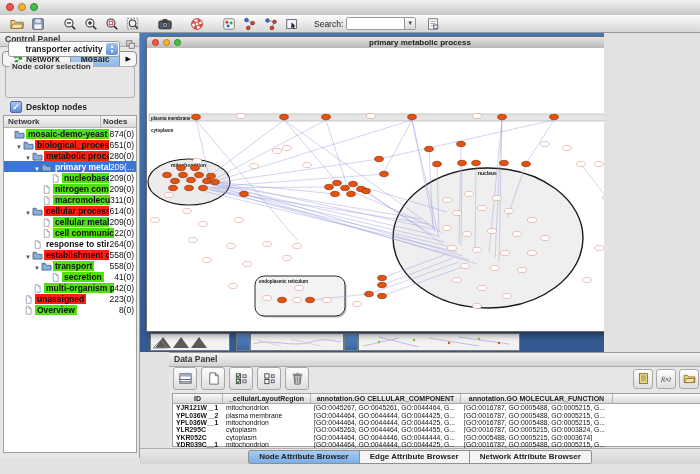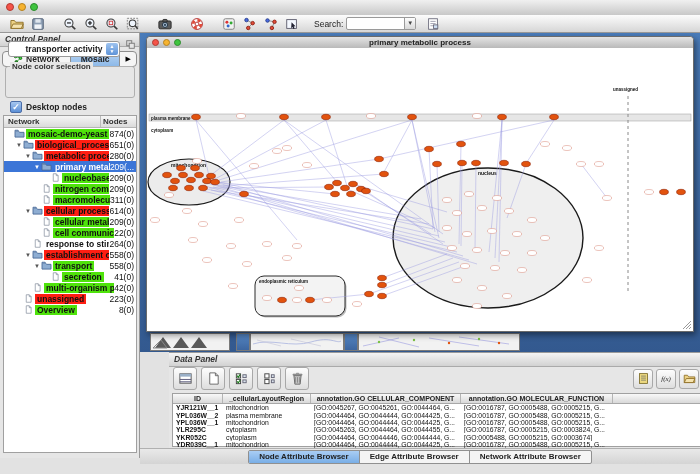--- a/index.html
+++ b/index.html
@@ -26,21 +26,21 @@
   #search-label{font-size:8.5px;color:#222;margin-left:12px;margin-right:3px;}
   #search-combo{width:68px;height:11px;background:#fff;border:1px solid #9a9a9a;
     border-radius:2px;position:relative;font-size:8px;}
   #search-combo .arr{position:absolute;right:0;top:0;width:10px;height:100%;
     background:linear-gradient(#fdfdfd,#d8d8d8);border-left:1px solid #9a9a9a;
     font-size:6px;color:#444;text-align:center;line-height:11px;}
   
   #control-panel{position:absolute;left:0;top:33px;width:140px;height:425px;
     background:#e6e6e6;border-right:1px solid #9a9a9a;box-sizing:border-box;}
   .panel-head{height:13px;background:linear-gradient(#f4f4f4,#d2d2d2);
-    border-bottom:1px solid #aaa;position:relative;font-style:italic;}
+    border-bottom:1px solid #aaa;position:relative;}
   .panel-head .ptitle{font-size:8.5px;font-weight:bold;color:#333;padding:1px 0 0 5px;display:block;}
   .float-ic{position:absolute;right:4px;top:2px;width:9px;height:9px;}
   .float-ic svg{width:9px;height:9px;}
   #cp-tabs{display:flex;justify-content:center;margin-top:4px;}
   .seg{display:flex;border:1px solid #8e8e8e;border-radius:4px;overflow:hidden;background:#f5f5f5;}
   .seg .tab{font-size:8.5px;font-weight:bold;color:#222;padding:2px 10px;display:flex;align-items:center;gap:3px;}
   .seg .tab.active{background:linear-gradient(#b8d4f2,#8db9e8);}
   .seg .tab-arrow{padding:2px 5px;font-size:7px;border-left:1px solid #8e8e8e;display:flex;align-items:center;}
   .seg .tab + .tab{border-left:1px solid #8e8e8e;}
   .tabicon svg{width:10px;height:10px;display:block;}
@@ -58,33 +58,33 @@
   #select-cb{width:10px;height:10px;border-radius:2px;border:1px solid #4a6da8;
     background:linear-gradient(#a7c7f0,#5b8fd6);color:#fff;font-size:9px;line-height:10px;
     text-align:center;font-weight:bold;}
   #select-label{font-size:8.5px;font-weight:bold;color:#222;}
   #tree-box{position:absolute;left:3px;top:82px;width:134px;height:338px;background:#fff;
     border:1px solid #a0a0a0;box-sizing:border-box;overflow:hidden;}
   #tree-head{display:flex;height:11px;background:linear-gradient(#f6f6f6,#dadada);
     border-bottom:1px solid #b5b5b5;font-size:8px;font-weight:bold;color:#333;}
   #tree-head .thn{padding-left:4px;line-height:11px;}
   #tree-head .thc{margin-left:auto;width:33px;border-left:1px solid #bbb;padding-left:2px;line-height:11px;}
-  .trow{display:flex;align-items:center;height:11px;font-size:8.5px;font-weight:bold;color:#111;white-space:nowrap;}
+  .trow{display:flex;align-items:flex-end;height:11px;font-size:8.5px;font-weight:bold;color:#111;white-space:nowrap;}
   .trow.sel{background:#3b75d7;color:#fff;}
   .trow .arr{width:8px;font-size:6px;color:#555;text-align:center;flex:0 0 auto;}
   .trow.sel .arr{color:#fff;}
   .trow .ticn{flex:0 0 auto;margin-right:1px;display:flex;}
   .trow .ticn svg{width:11px;height:9px;}
   .tlab{padding:0 2px;overflow:hidden;flex:0 1 auto;}
   .bg-green{background:#4fe30b;}
   .bg-red{background:#ff1e12;}
   .trow.sel .tlab{background:none;}
   .tcount{margin-left:auto;padding-right:2px;flex:0 0 auto;font-weight:normal;}
   
-  #mdi{position:absolute;left:140px;top:33px;width:560px;height:319px;
+  #mdi{position:absolute;left:140px;top:33px;width:464px;height:319px;
     background:linear-gradient(#4a7cba,#33598f);overflow:hidden;}
   #net-frame{position:absolute;left:6px;top:3px;width:548px;height:296px;
     background:#fff;border:1px solid #6b6b6b;border-radius:4px 4px 0 0;
     box-shadow:2px 3px 6px rgba(0,0,0,.45);box-sizing:border-box;}
   #net-titlebar{height:11px;background:linear-gradient(#e4e4e4,#b9b9b9);
     border-bottom:1px solid #8a8a8a;border-radius:4px 4px 0 0;position:relative;}
   #net-titlebar .ntitle{position:absolute;left:0;right:0;top:1px;text-align:center;
     font-size:8px;font-weight:bold;color:#222;}
   .lights-sm .light{width:7px;height:7px;}
   #net-canvas{position:absolute;left:0;top:11px;width:546px;height:283px;background:#fff;}

